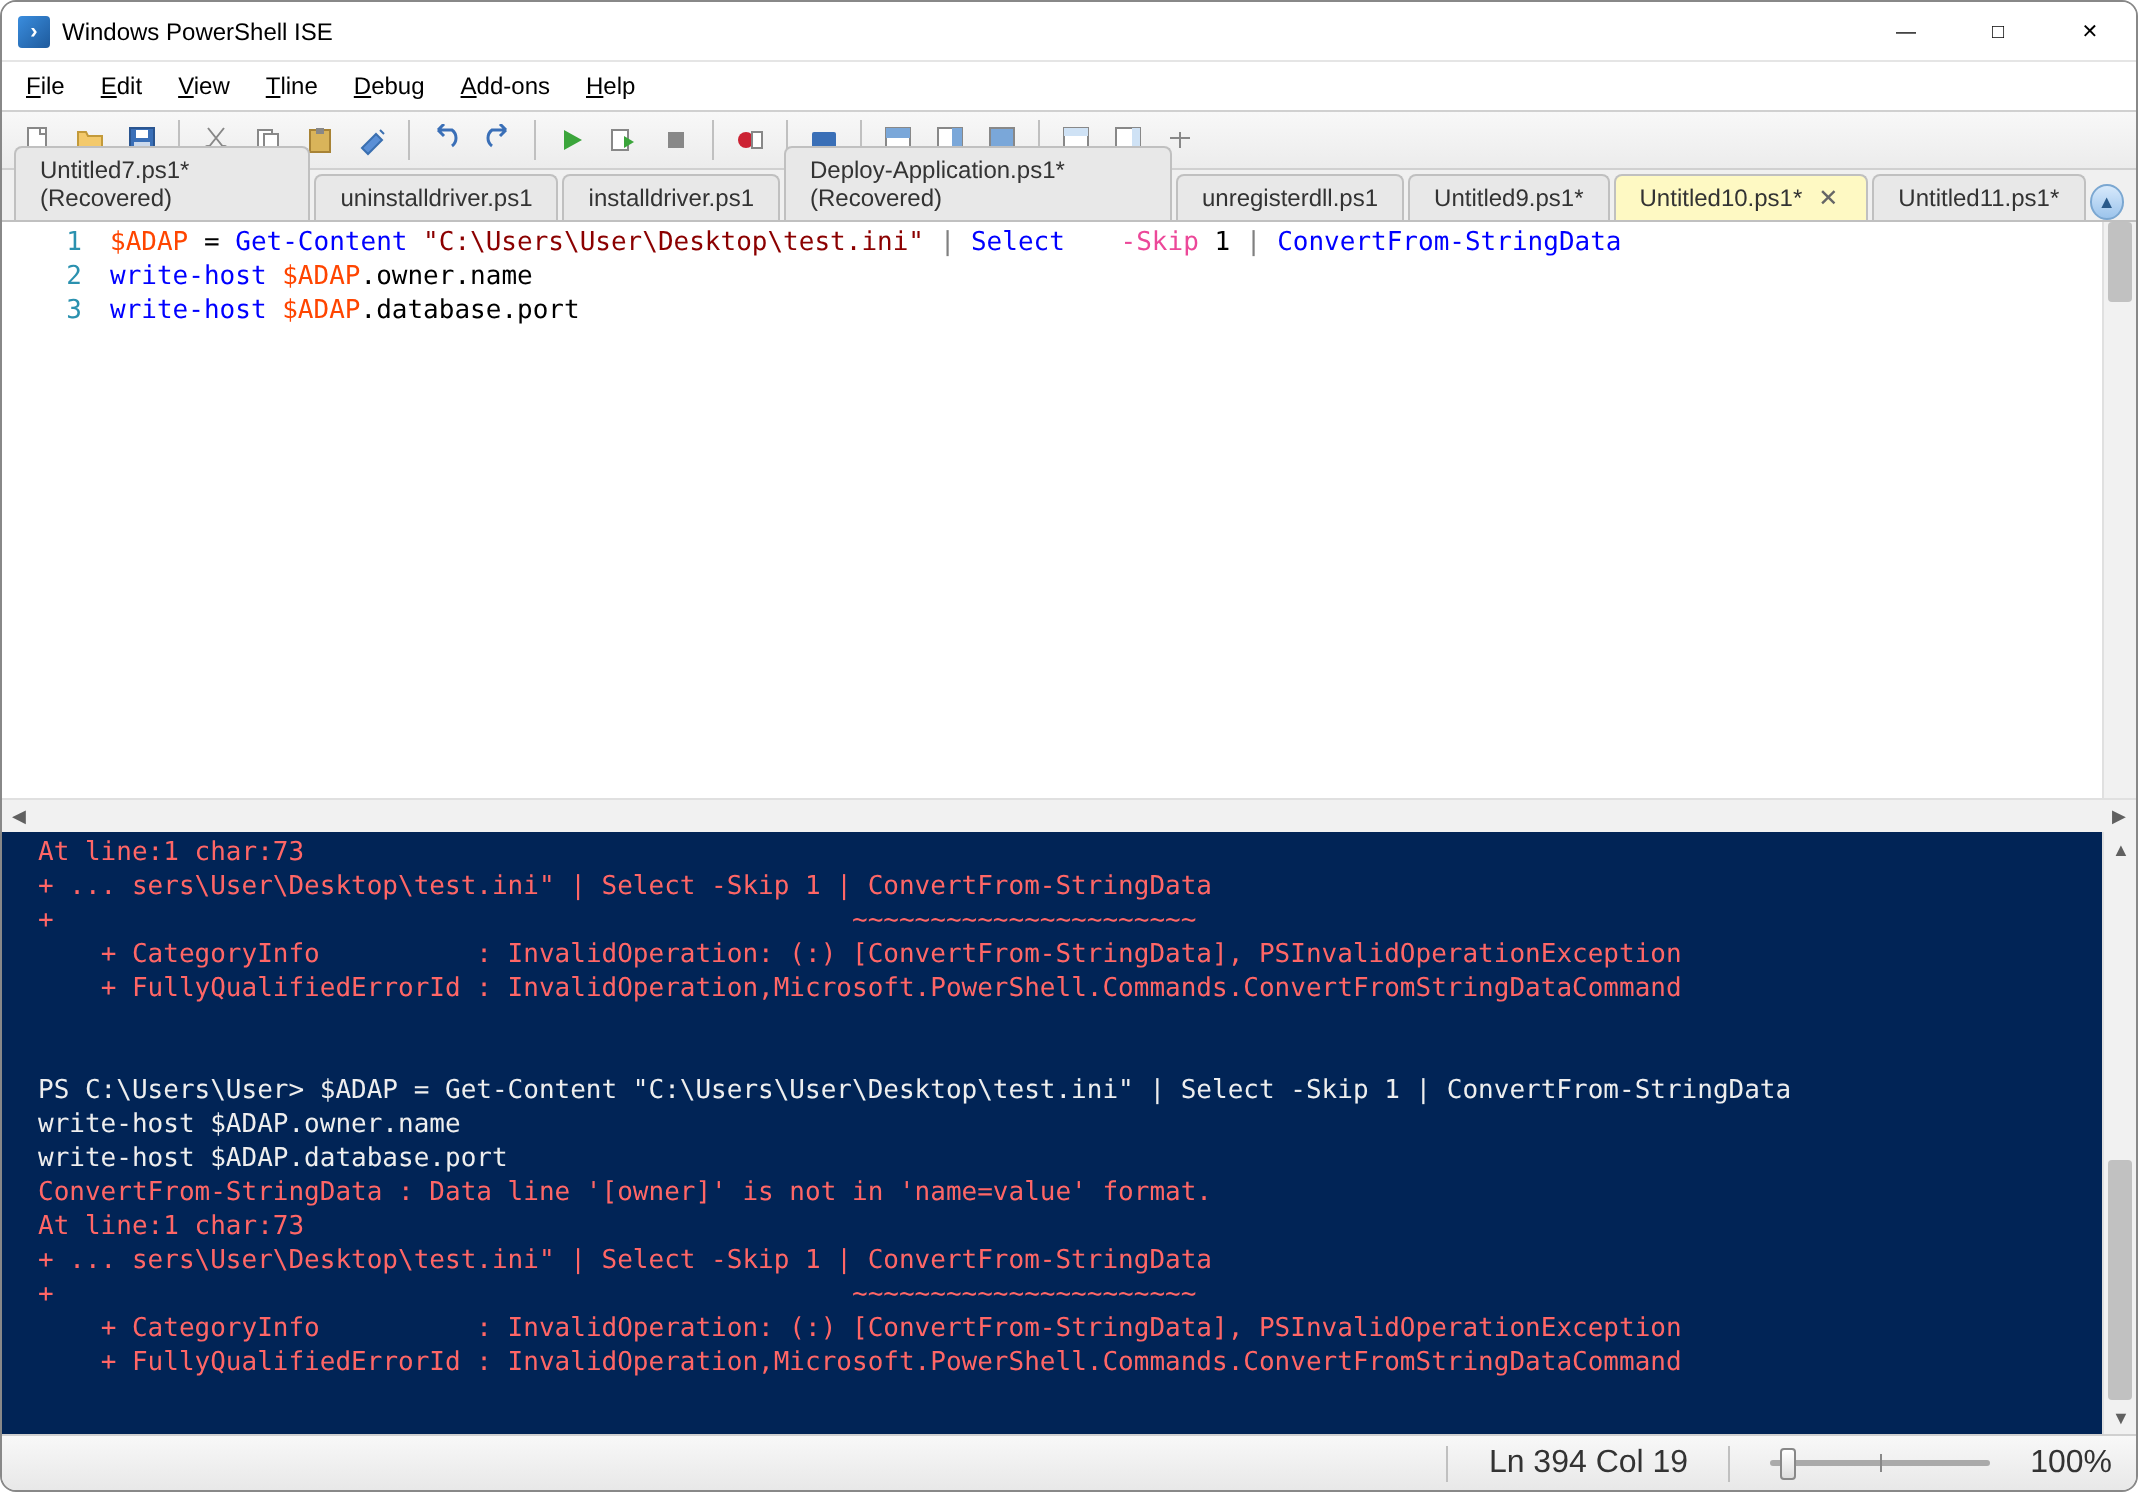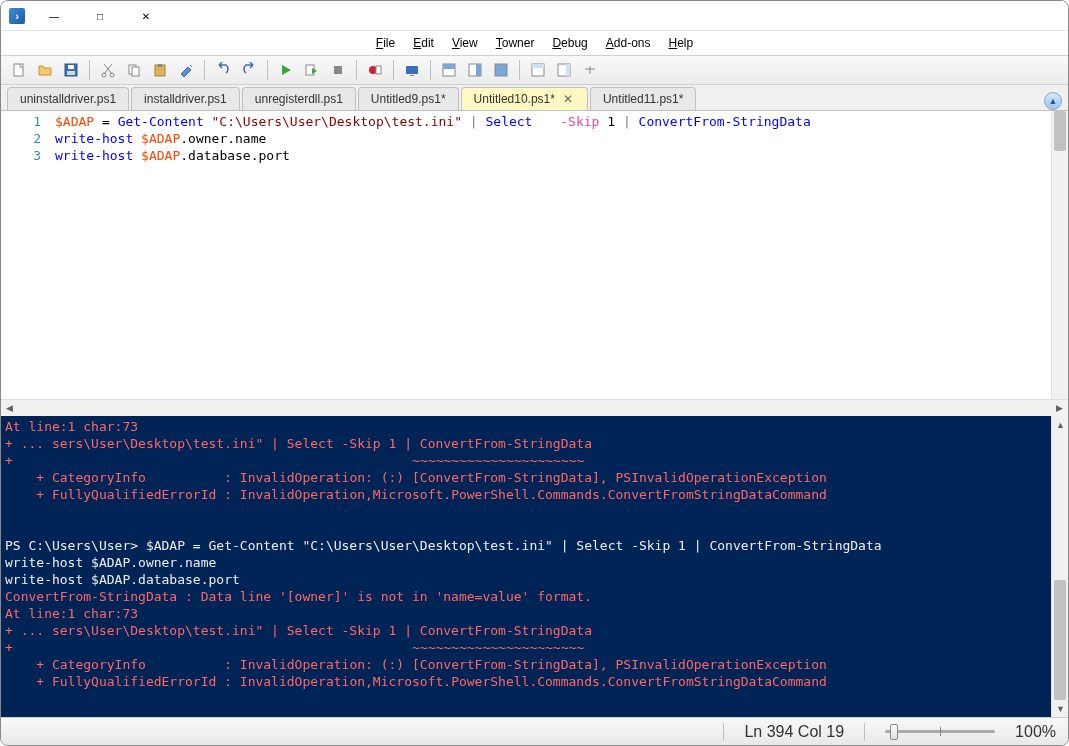--- a/index.html
+++ b/index.html
@@ -3,21 +3,21 @@
 <meta charset="utf-8">
 <style>
 * { box-sizing: border-box; margin: 0; padding: 0; }
 body { font-family: "Segoe UI", Tahoma, sans-serif; font-size: 12px; background: #fff; width: 1069px; height: 746px; overflow: hidden; display: flex; flex-direction: column; border: 1px solid #888; border-radius: 8px; }
 .titlebar { height: 30px; display: flex; align-items: center; padding: 0 0 0 8px; background: #fff; border-bottom: 1px solid #e5e5e5; }
 .titlebar-icon { width: 16px; height: 16px; background: linear-gradient(135deg,#3a8dde,#1e5a9c); border-radius: 2px; display: flex; align-items: center; justify-content: center; margin-right: 6px; position: relative; }
 .titlebar-icon::after { content: "›"; color: #fff; font-size: 11px; font-weight: bold; position: absolute; }
 .titlebar-text { flex: 1; font-size: 12px; color: #000; }
 .win-btns { display: flex; height: 100%; }
 .win-btn { width: 46px; height: 30px; display: flex; align-items: center; justify-content: center; font-family: "Segoe UI Symbol", sans-serif; font-size: 10px; color: #000; }
-.menubar { height: 24px; display: flex; align-items: center; padding: 0 4px; gap: 2px; background: #fff; justify-content: center; }
+.menubar { height: 24px; display: flex; align-items: center; padding: 0 4px; gap: 2px; background: #fff; }
 .menu-item { padding: 2px 8px; font-size: 12px; cursor: default; }
 .menu-item u { text-decoration: underline; }
 .toolbar { height: 30px; background: linear-gradient(#f8f8f8,#ececec); border-top: 1px solid #d0d0d0; border-bottom: 1px solid #d0d0d0; display: flex; align-items: center; padding: 0 6px; gap: 2px; }
 .tb-btn { width: 24px; height: 24px; display: flex; align-items: center; justify-content: center; border-radius: 3px; position: relative; }
 .tb-sep { width: 1px; height: 20px; background: #c0c0c0; margin: 0 4px; }
 .tb-icon { width: 16px; height: 16px; display: block; }
 .tabs { height: 26px; background: #f0f0f0; display: flex; align-items: flex-end; padding: 0 6px; gap: 0; border-bottom: 1px solid #c0c0c0; position: relative; }
 .tab { padding: 4px 12px; font-size: 12px; background: #e8e8e8; border: 1px solid #c0c0c0; border-bottom: none; border-radius: 4px 4px 0 0; margin-right: 2px; color: #333; display: flex; align-items: center; gap: 6px; cursor: default; }
 .tab.active { background: #fef9c3; position: relative; z-index: 2; align-items: center; }
 .tab-close { font-size: 12px; color: #666; width: 14px; height: 14px; display: flex; align-items: center; justify-content: center; border-radius: 2px; }
@@ -30,21 +30,21 @@
 .str { color: #8b0000; }
 .op { color: #808080; }
 .kw { color: #ec4899; margin-left: 20px; }
 .prop { color: #000; }
 .editor-scroll { width: 17px; background: #f1f1f1; border-left: 1px solid #e0e0e0; position: relative; }
 .editor-scroll .thumb { position: absolute; top: 0; left: 2px; right: 2px; height: 40px; background: #c1c1c1; border-radius: 2px; }
 .h-scroll { height: 17px; background: #f1f1f1; border-top: 1px solid #e0e0e0; display: flex; align-items: center; }
 .h-scroll .arrow { width: 17px; height: 17px; display: flex; align-items: center; justify-content: center; font-size: 9px; color: #606060; }
 .h-scroll .track { flex: 1; height: 100%; position: relative; }
 .console-wrap { flex: 1; display: flex; overflow: hidden; }
-.console { flex: 1; background: #012456; color: #eee; font-family: Consolas, "Lucida Console", monospace; font-size: 13px; line-height: 17px; padding: 2px 4px; white-space: pre-wrap; overflow: hidden; }
+.console { flex: 1; background: #012456; color: #eee; font-family: Consolas, "Lucida Console", monospace; font-size: 13px; line-height: 17px; padding: 2px 18px; white-space: pre-wrap; overflow: hidden; }
 .err { color: #ff6666; }
 .pspath { color: #eee; }
 .console-scroll { width: 17px; background: #f1f1f1; border-left: 1px solid #e0e0e0; position: relative; }
 .console-scroll .thumb { position: absolute; bottom: 17px; left: 2px; right: 2px; height: 120px; background: #c1c1c1; border-radius: 2px; }
 .console-scroll .arrow { width: 17px; height: 17px; display: flex; align-items: center; justify-content: center; font-size: 9px; color: #606060; position: absolute; }
 .console-scroll .arrow.up { top: 0; }
 .console-scroll .arrow.down { bottom: 0; }
 .statusbar { height: 28px; background: linear-gradient(#f8f8f8,#e8e8e8); border-top: 1px solid #d0d0d0; display: flex; align-items: center; padding: 0 12px; gap: 20px; font-size: 16px; color: #333; }
 .statusbar .spacer { flex: 1; }
 .status-sep { width: 1px; height: 18px; background: #c0c0c0; }
@@ -52,32 +52,33 @@
 .zoom-slider .track { flex: 1; height: 3px; background: #aaa; border-radius: 2px; position: relative; }
 .zoom-slider .tick { position: absolute; left: 50%; top: -3px; width: 1px; height: 9px; background: #888; }
 .zoom-slider .handle { position: absolute; left: 5px; top: -6px; width: 8px; height: 16px; background: linear-gradient(#fff,#ddd); border: 1px solid #888; border-radius: 2px; }
 svg { display: block; }
 </style>
 </head>
 <body>
 
 <div class="titlebar">
   <div class="titlebar-icon"></div>
+  <div class="titlebar-text">Windows PowerShell ISE</div>
   <div class="win-btns">
     <div class="win-btn">—</div>
     <div class="win-btn">□</div>
     <div class="win-btn close">✕</div>
   </div>
 </div>
 
 <div class="menubar">
   <div class="menu-item"><u>F</u><span>ile</span></div>
   <div class="menu-item"><u>E</u><span>dit</span></div>
   <div class="menu-item"><u>V</u><span>iew</span></div>
-  <div class="menu-item"><u>T</u><span>owner</span></div>
+  <div class="menu-item"><u>T</u><span>line</span></div>
   <div class="menu-item"><u>D</u><span>ebug</span></div>
   <div class="menu-item"><u>A</u><span>dd-ons</span></div>
   <div class="menu-item"><u>H</u><span>elp</span></div>
 </div>
 
 <div class="toolbar">
   <div class="tb-btn">
       <svg class="tb-icon" viewBox="0 0 16 16">
         <rect x="3" y="2" width="9" height="12" fill="#fff" stroke="#888"></rect>
         <path d="M9 2v3h3" fill="none" stroke="#888"></path>
@@ -197,24 +198,30 @@
   <div class="tb-btn">
       <svg class="tb-icon" viewBox="0 0 16 16">
         <path d="M3 7h10M8 4v8" stroke="#888" stroke-width="1"></path>
       </svg>
     </div>
 </div>
 
 <div class="tabs">
   <div id="tabs-container" style="display:flex;align-items:flex-end">
       <div class="tab">
+        <span>Untitled7.ps1*(Recovered)</span>
+      </div>
+      <div class="tab">
         <span>uninstalldriver.ps1</span>
       </div>
       <div class="tab">
         <span>installdriver.ps1</span>
+      </div>
+      <div class="tab">
+        <span>Deploy-Application.ps1*(Recovered)</span>
       </div>
       <div class="tab">
         <span>unregisterdll.ps1</span>
       </div>
       <div class="tab">
         <span>Untitled9.ps1*</span>
       </div>
       <div class="tab active">
         <span>Untitled10.ps1*</span>
         <span class="tab-close">✕</span>

